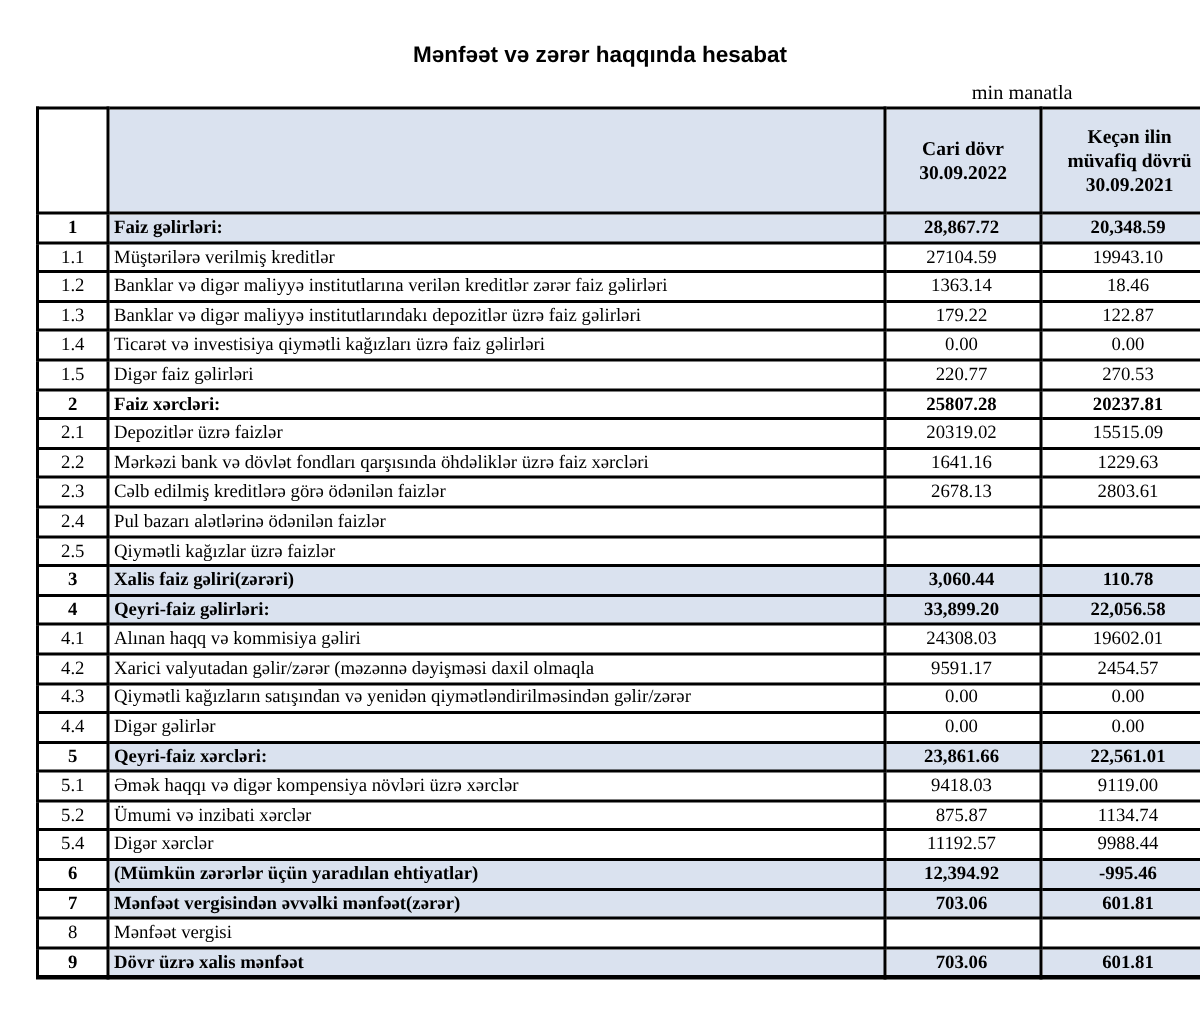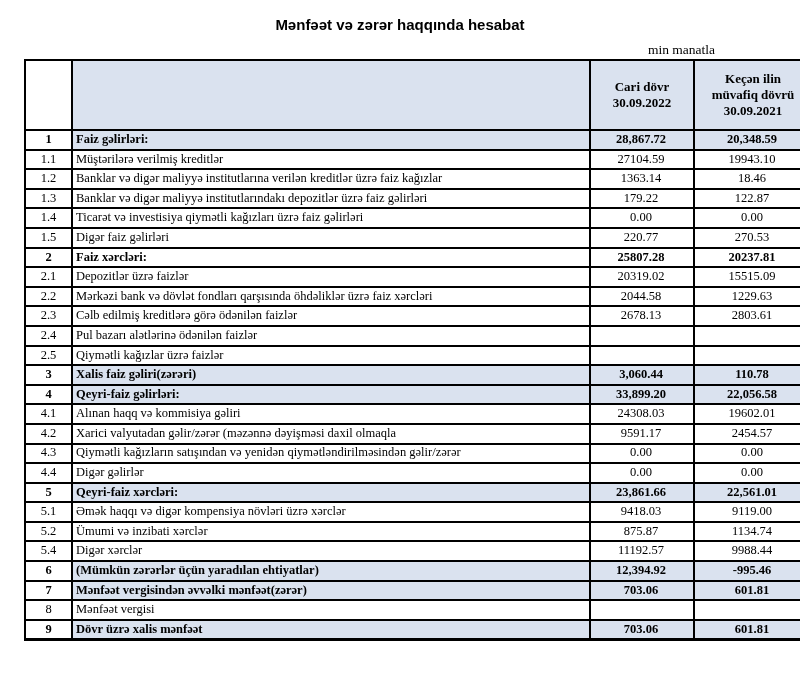--- a/index.html
+++ b/index.html
@@ -9,21 +9,21 @@
   }
   *{margin:0;padding:0;box-sizing:border-box;}
   html,body{background:#ffffff;}
   body{
     width:800px;height:681px;
     font-family:"Liberation Serif", serif;
     color:var(--text);
     overflow:hidden;
   }
   .page-title{
-    padding-top:16px;
+    padding-top:28px;
     text-align:center;
     font-family:"Liberation Sans", sans-serif;
     font-weight:bold;
     font-size:15px;
   }
   .table-wrap{
     width:707px;
     margin-left:8px;
   }
   .unit-note{
@@ -102,21 +102,21 @@
           <td class="valcell">20,348.59</td>
         </tr>
         <tr>
           <td class="numcell">1.1</td>
           <td class="labelcell">Müştərilərə verilmiş kreditlər</td>
           <td class="valcell">27104.59</td>
           <td class="valcell">19943.10</td>
         </tr>
         <tr>
           <td class="numcell">1.2</td>
-          <td class="labelcell">Banklar və digər maliyyə institutlarına verilən kreditlər üzrə faiz kağızlar</td>
+          <td class="labelcell">Banklar və digər maliyyə institutlarına verilən kreditlər zərər faiz gəlirləri</td>
           <td class="valcell">1363.14</td>
           <td class="valcell">18.46</td>
         </tr>
         <tr>
           <td class="numcell">1.3</td>
           <td class="labelcell">Banklar və digər maliyyə institutlarındakı depozitlər üzrə faiz gəlirləri</td>
           <td class="valcell">179.22</td>
           <td class="valcell">122.87</td>
         </tr>
         <tr>
@@ -139,21 +139,21 @@
         </tr>
         <tr>
           <td class="numcell">2.1</td>
           <td class="labelcell">Depozitlər üzrə faizlər</td>
           <td class="valcell">20319.02</td>
           <td class="valcell">15515.09</td>
         </tr>
         <tr>
           <td class="numcell">2.2</td>
           <td class="labelcell">Mərkəzi bank və dövlət fondları qarşısında öhdəliklər üzrə faiz xərcləri</td>
-          <td class="valcell">2044.58</td>
+          <td class="valcell">1641.16</td>
           <td class="valcell">1229.63</td>
         </tr>
         <tr>
           <td class="numcell">2.3</td>
           <td class="labelcell">Cəlb edilmiş kreditlərə görə ödənilən faizlər</td>
           <td class="valcell">2678.13</td>
           <td class="valcell">2803.61</td>
         </tr>
         <tr>
           <td class="numcell">2.4</td>

